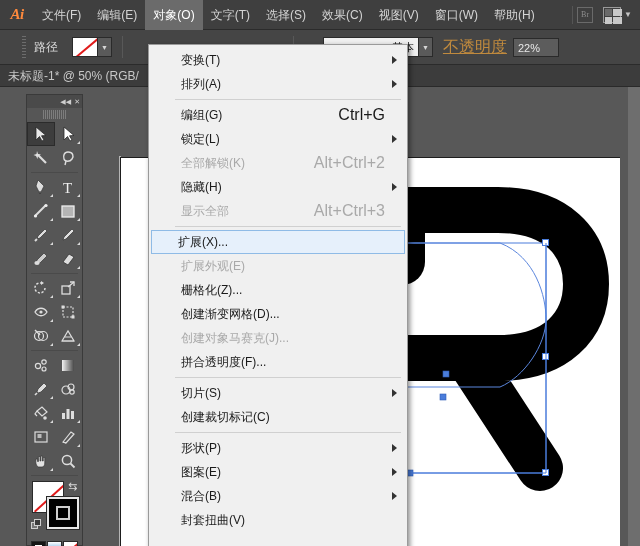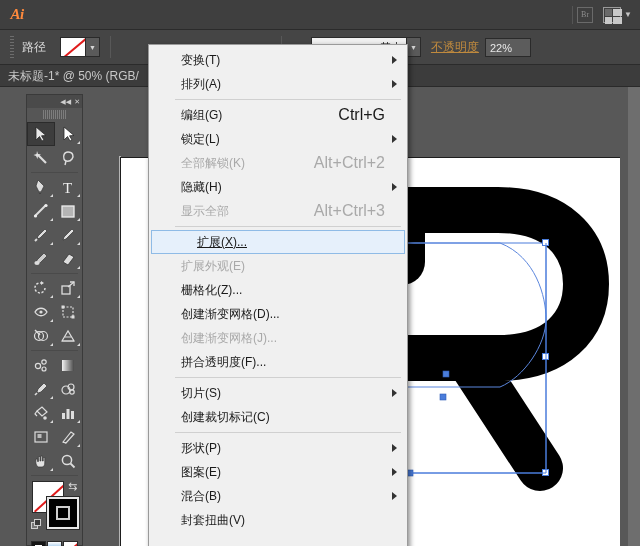--- a/index.html
+++ b/index.html
@@ -42,21 +42,21 @@
     gap: 1px; border: 1px solid #9a9a9a; padding: 1px; background: #3f3f3f;
   }
   .ws-icon i { background: #c9c9c9; display:block; }
   .ws-icon i.dark { background: #6a6a6a; }
   .ws-caret { color: #c4c4c4; font-size: 8px; margin-right: 8px; }
 
   
   .optionsbar {
     position: absolute; left: 0; top: 30px; width: 640px; height: 35px;
     background: #454545; border-bottom: 1px solid #2b2b2b;
-    display: flex; align-items: center; padding-left: 10px;
+    display: flex; align-items: center; padding-left: 22px;
   }
   .grip { width: 4px; height: 22px; background:
       repeating-linear-gradient(to bottom, #6d6d6d 0 1px, transparent 1px 3px);
       margin-right: 8px; }
   .opt-label { color: #d8d8d8; font-size: 12px; margin-right: 14px; white-space: nowrap; }
   .swatch-box {
     width: 26px; height: 20px; background: #ffffff; border: 1px solid #2a2a2a;
     position: relative; overflow: hidden;
   }
   .swatch-box .slash {
@@ -70,21 +70,21 @@
   .opt-sep { width: 1px; height: 22px; background: #585858; margin: 0 10px; }
   .stroke-profile {
     width: 96px; height: 20px; background: #f0f0f0; border: 1px solid #2a2a2a;
     display: flex; align-items: center; justify-content: flex-end;
     font-size: 11px; color: #111; padding-right: 4px; position: relative;
   }
   .stroke-profile .line {
     position: absolute; left: 6px; top: 9px; width: 52px; height: 2px; background: #111;
   }
   .opacity-label {
-    color: #c08a3e; font-size: 12px; text-decoration: underline; margin: 0 6px 0 10px;
+    color: #c08a3e; font-size: 16px; text-decoration: underline; margin: 0 6px 0 10px;
     white-space: nowrap;
   }
   .opacity-field {
     width: 46px; height: 19px; background: #5c5c5c; border: 1px solid #2a2a2a;
     color: #e8e8e8; font-size: 11px; line-height: 19px; padding-left: 4px;
   }
   .small-caret { color: #bbb; font-size: 8px; margin-left: 3px; }
 
   
   .doctab {
@@ -185,37 +185,48 @@
   }
   .dd-rail { position: absolute; left: 0; top: 0; width: 26px; height: 100%; background: #f0f0f0; }
   .dd-item {
     position: relative; height: 24px; line-height: 24px;
     padding-left: 32px; padding-right: 10px;
     font-size: 12px; color: #1a1a1a; white-space: nowrap;
   }
   .dd-item.disabled { color: #a9a9a9; }
   .dd-item.highlight {
     background: #e6f0fb; border: 1px solid #8fbbe6; margin: 0 2px;
-    height: 24px; line-height: 22px; padding-left: 45px; text-decoration: underline;
+    height: 24px; line-height: 22px; padding-left: 26px;
   }
   .dd-shortcut { position: absolute; right: 22px; top: 0; font-size: 16px; }
   .dd-item .arrow {
     position: absolute; right: 10px; top: 50%; margin-top: -4px;
     width: 0; height: 0; border-top: 4px solid transparent;
     border-bottom: 4px solid transparent; border-left: 5px solid #333;
   }
   .dd-sep { height: 1px; background: #d0d0d0; margin: 3px 6px 3px 26px; }
 </style>
 </head>
 <body>
 
 <div id="app">
 
   <div class="menubar">
     <div class="ai-logo">Ai</div>
+    <div id="menubar-items" style="display:flex;">
+        <div class="menu-item">文件(F)</div>
+        <div class="menu-item">编辑(E)</div>
+        <div class="menu-item active">对象(O)</div>
+        <div class="menu-item">文字(T)</div>
+        <div class="menu-item">选择(S)</div>
+        <div class="menu-item">效果(C)</div>
+        <div class="menu-item">视图(V)</div>
+        <div class="menu-item">窗口(W)</div>
+        <div class="menu-item">帮助(H)</div>
+      </div>
     <div class="menubar-spacer"></div>
     <div class="mb-sep"></div>
     <div class="br-icon">Br</div>
     <div class="ws-icon">
       <i class="dark"></i>
         <i></i>
         <i></i>
         <i></i>
     </div>
     <div class="ws-caret">▼</div>
@@ -535,21 +546,21 @@
         <div class="dd-item"><span>编组(G)</span><span class="dd-shortcut">Ctrl+G</span></div>
         <div class="dd-item"><span>锁定(L)</span><span class="arrow"></span></div>
         <div class="dd-item disabled"><span>全部解锁(K)</span><span class="dd-shortcut">Alt+Ctrl+2</span></div>
         <div class="dd-item"><span>隐藏(H)</span><span class="arrow"></span></div>
         <div class="dd-item disabled"><span>显示全部</span><span class="dd-shortcut">Alt+Ctrl+3</span></div>
         <div class="dd-sep"></div>
         <div class="dd-item highlight"><span>扩展(X)...</span></div>
         <div class="dd-item disabled"><span>扩展外观(E)</span></div>
         <div class="dd-item"><span>栅格化(Z)...</span></div>
         <div class="dd-item"><span>创建渐变网格(D)...</span></div>
-        <div class="dd-item disabled"><span>创建渐变网格(J)...</span></div>
+        <div class="dd-item disabled"><span>创建对象马赛克(J)...</span></div>
         <div class="dd-item"><span>拼合透明度(F)...</span></div>
         <div class="dd-sep"></div>
         <div class="dd-item"><span>切片(S)</span><span class="arrow"></span></div>
         <div class="dd-item"><span>创建裁切标记(C)</span></div>
         <div class="dd-sep"></div>
         <div class="dd-item"><span>形状(P)</span><span class="arrow"></span></div>
         <div class="dd-item"><span>图案(E)</span><span class="arrow"></span></div>
         <div class="dd-item"><span>混合(B)</span><span class="arrow"></span></div>
         <div class="dd-item"><span>封套扭曲(V)</span></div>
       </div>

